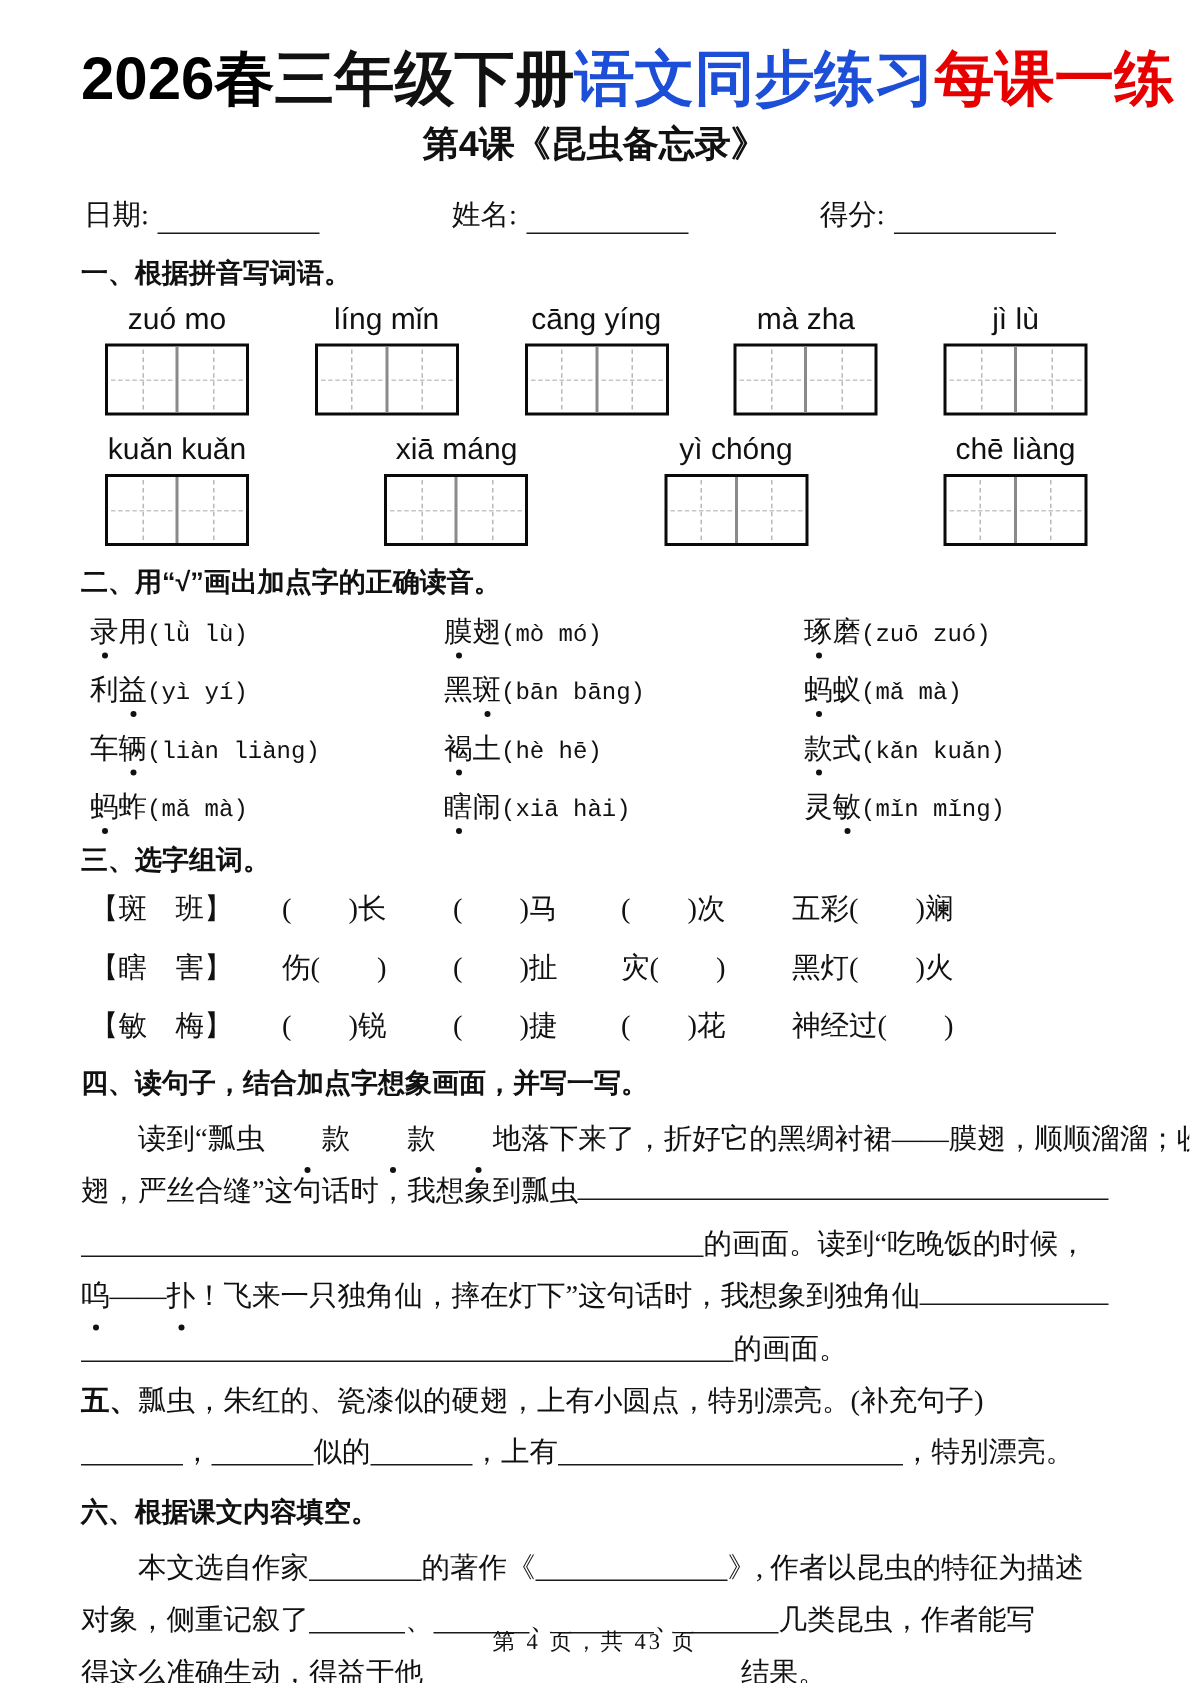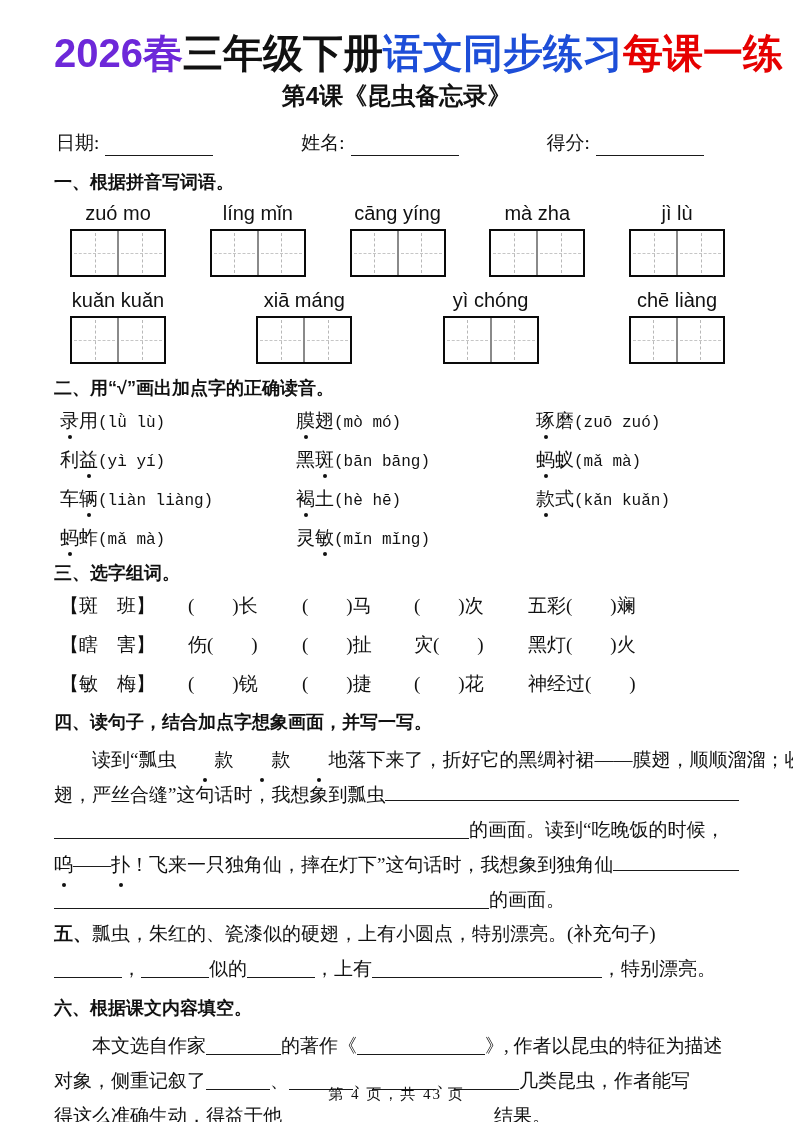--- a/index.html
+++ b/index.html
@@ -130,21 +130,21 @@
     font-size:15px;
     letter-spacing:2px;
   }
 </style>
 </head>
 <body>
 
 <div class="page">
 
   <div class="title">
-    <span class="t-red" style="color: #6d28d9;">2026春</span><span class="t-black">三年级下册</span><span class="t-blue" style="color: #1d4ed8;">语文同步练习</span><span class="t-red" style="color: rgb(230, 0, 0);">每课一练</span>
+    <span class="t-red" style="color: #000000;">2026春</span><span class="t-black">三年级下册</span><span class="t-blue" style="color: #1d4ed8;">语文同步练习</span><span class="t-red" style="color: rgb(230, 0, 0);">每课一练</span>
   </div>
   <div class="subtitle">第4课《昆虫备忘录》</div>
 
   <div class="meta-row">
     <div class="meta-group">
       <span>日期:</span>
       <span class="meta-line"></span>
     </div>
     <div class="meta-group">
       <span>姓名:</span>
@@ -230,20 +230,21 @@
     <div class="w-entry"><span class="zh"><span></span><span class="udot">录</span><span>用</span></span><span class="py">(lǜ lù)</span></div>
     <div class="w-entry"><span class="zh"><span></span><span class="udot">膜</span><span>翅</span></span><span class="py">(mò mó)</span></div>
     <div class="w-entry"><span class="zh"><span></span><span class="udot">琢</span><span>磨</span></span><span class="py">(zuō zuó)</span></div>
     <div class="w-entry"><span class="zh"><span>利</span><span class="udot">益</span><span></span></span><span class="py">(yì yí)</span></div>
     <div class="w-entry"><span class="zh"><span>黑</span><span class="udot">斑</span><span></span></span><span class="py">(bān bāng)</span></div>
     <div class="w-entry"><span class="zh"><span></span><span class="udot">蚂</span><span>蚁</span></span><span class="py">(mǎ mà)</span></div>
     <div class="w-entry"><span class="zh"><span>车</span><span class="udot">辆</span><span></span></span><span class="py">(liàn liàng)</span></div>
     <div class="w-entry"><span class="zh"><span></span><span class="udot">褐</span><span>土</span></span><span class="py">(hè hē)</span></div>
     <div class="w-entry"><span class="zh"><span></span><span class="udot">款</span><span>式</span></span><span class="py">(kǎn kuǎn)</span></div>
     <div class="w-entry"><span class="zh"><span></span><span class="udot">蚂</span><span>蚱</span></span><span class="py">(mǎ mà)</span></div>
+    <div class="w-entry"><span class="zh"><span></span><span class="udot">瞎</span><span>闹</span></span><span class="py">(xiā hài)</span></div>
     <div class="w-entry"><span class="zh"><span>灵</span><span class="udot">敏</span><span></span></span><span class="py">(mǐn mǐng)</span></div>
   </div>
 
   <div class="sec-heading">三、选字组词。</div>
   <div class="c-row">
     <span>【斑　班】</span>
     <span>(　　)长</span>
     <span>(　　)马</span>
     <span>(　　)次</span>
     <span>五彩(　　)斓</span>

